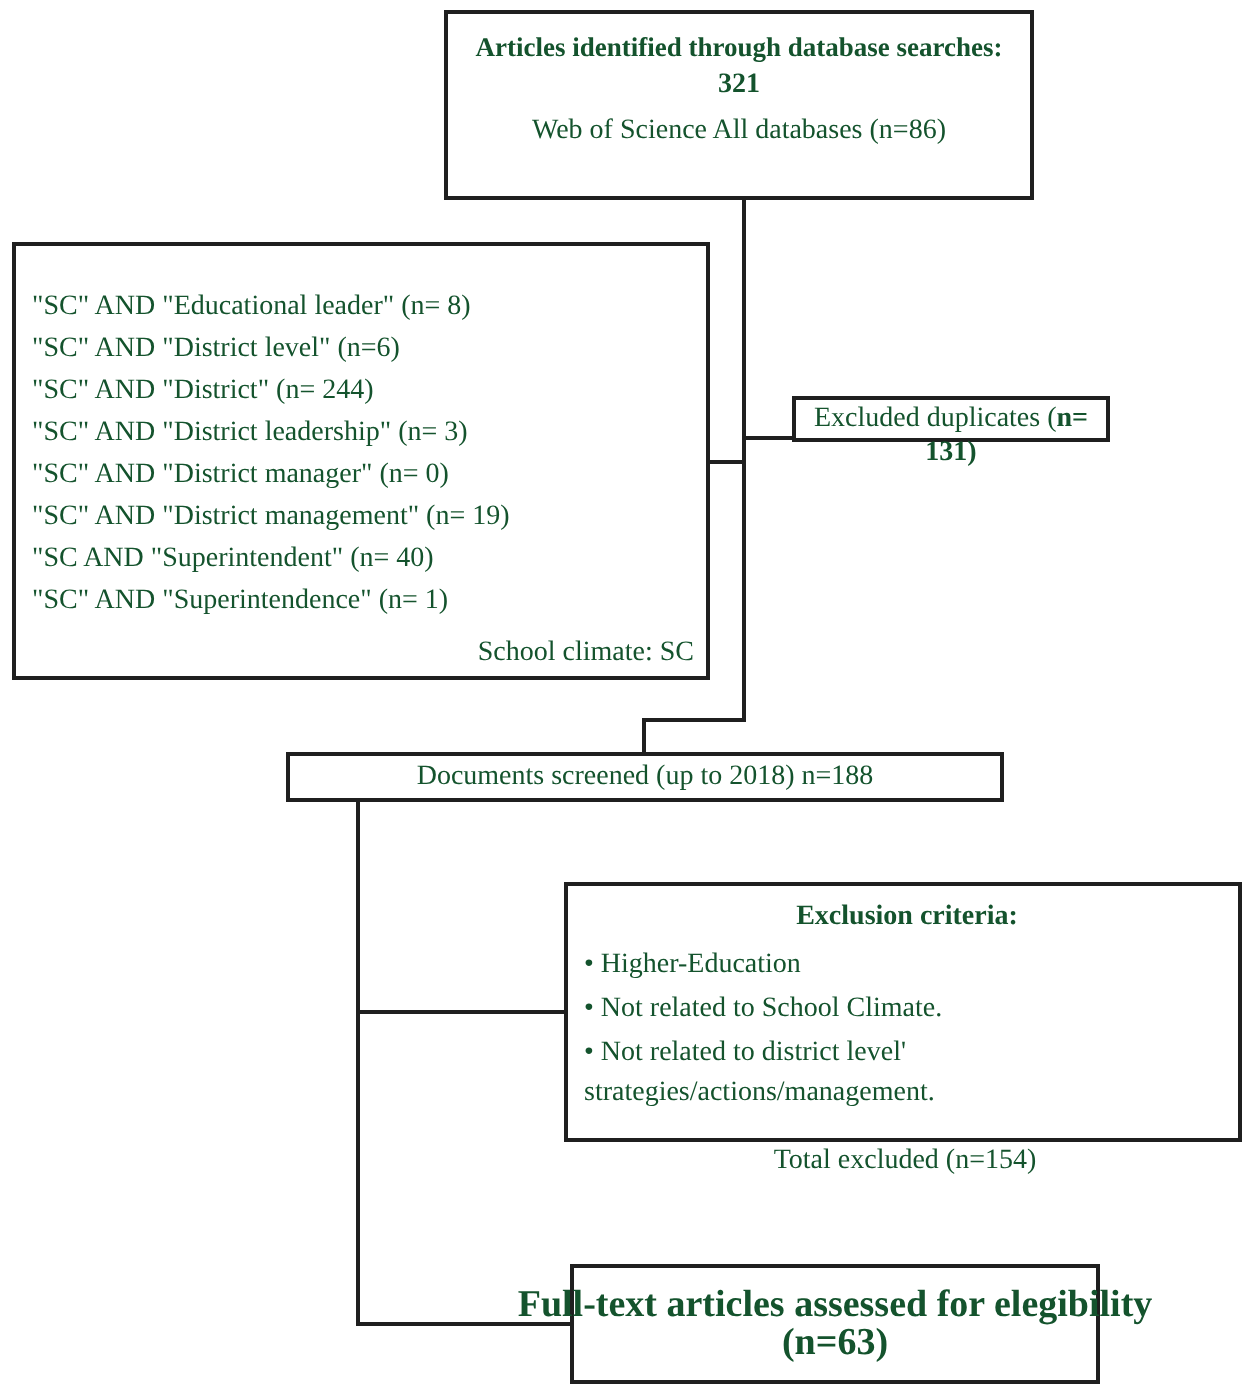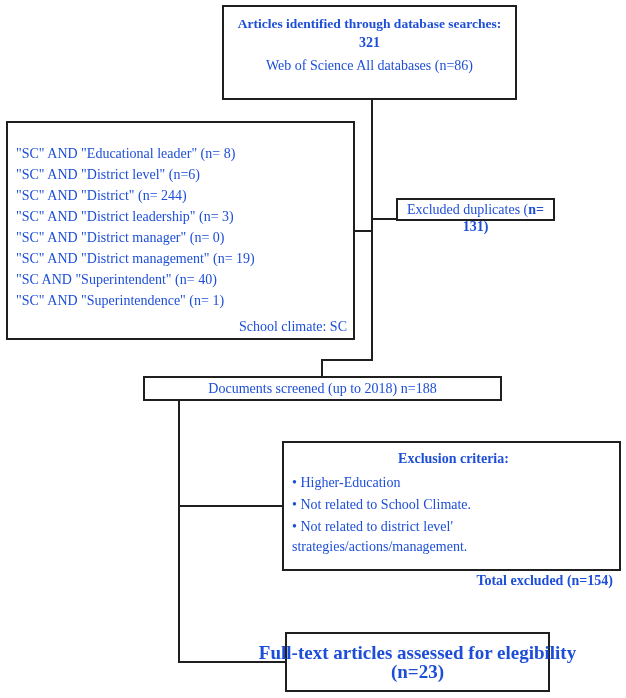--- a/index.html
+++ b/index.html
@@ -6,21 +6,21 @@
     margin: 0;
     padding: 0;
     background: #ffffff;
   }
   #stage {
     position: relative;
     width: 626px;
     height: 698px;
     background: #ffffff;
     font-family: "Liberation Serif", "DejaVu Serif", serif;
-    color: #1d4ed8;
+    color: #14532d;
     overflow: hidden;
   }
   .box {
     position: absolute;
     box-sizing: border-box;
     border: 2px solid #1f1f1f;
     background: #ffffff;
     font-size: 14px;
     line-height: 19px;
   }
@@ -73,21 +73,21 @@
     left: 282px; top: 441px; width: 339px; height: 130px;
     padding: 6px 4px 0 8px;
   }
   #exclusion-criteria-box .title {
     font-weight: bold; text-align: center; margin-bottom: 5px;
   }
   #exclusion-criteria-box .bullet {
     line-height: 20px; margin-bottom: 2px;
   }
   #exclusion-criteria-box .total {
-    font-weight: bold; text-align: right; margin-top: 14px; padding-right: 2px;
+    font-weight: normal; text-align: center; margin-top: 14px; padding-right: 2px;
   }
 
   
   #full-text-box {
     left: 285px; top: 632px; width: 265px; height: 60px;
     display: flex; flex-direction: column;
     align-items: center; justify-content: center;
     font-weight: bold; font-size: 19px; line-height: 19px;
     text-align: center;
   }
@@ -146,16 +146,16 @@
   <div class="box" id="exclusion-criteria-box">
     <div class="title">Exclusion criteria:</div>
     <div class="bullet">• Higher-Education</div>
     <div class="bullet">• Not related to School Climate.</div>
     <div class="bullet">• Not related to district level' strategies/actions/management.</div>
     <div class="total">Total excluded (n=154)</div>
   </div>
 
   <div class="box" id="full-text-box">
     <div class="nowrap">Full-text articles assessed for elegibility</div>
-    <div>(n=23)</div>
+    <div>(n=63)</div>
   </div>
 
 </div>
 
 </body></html>

